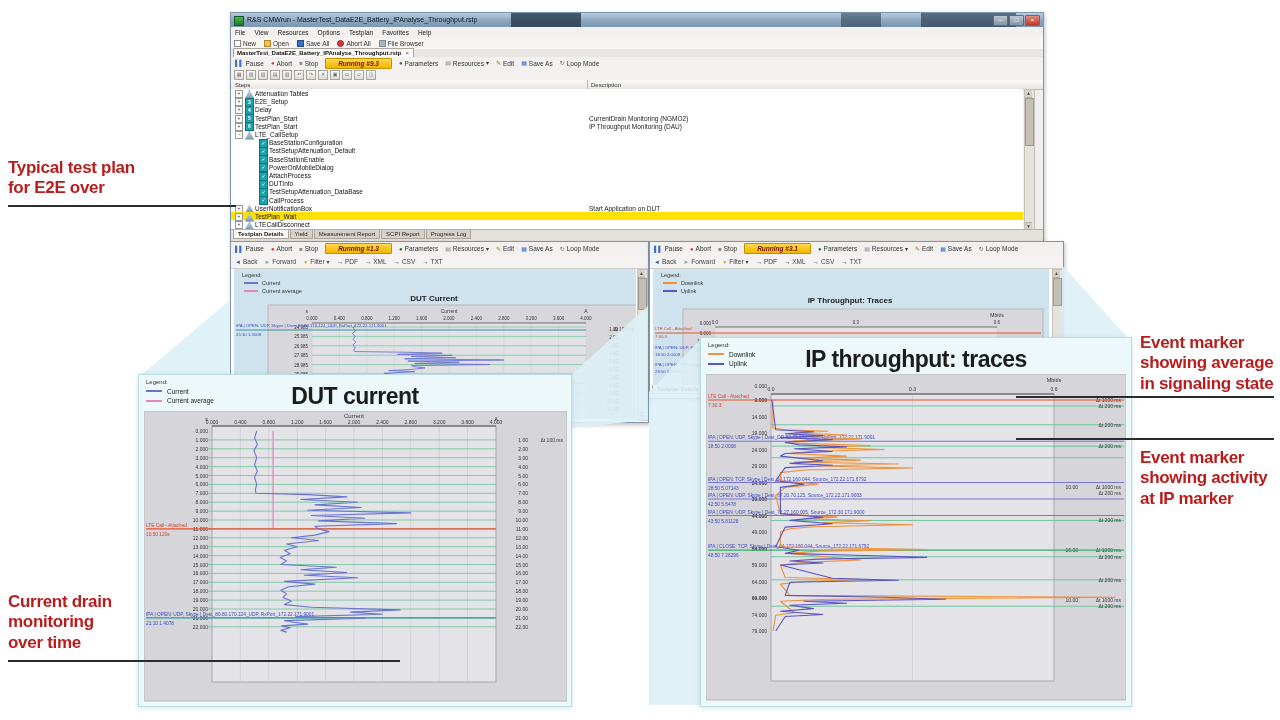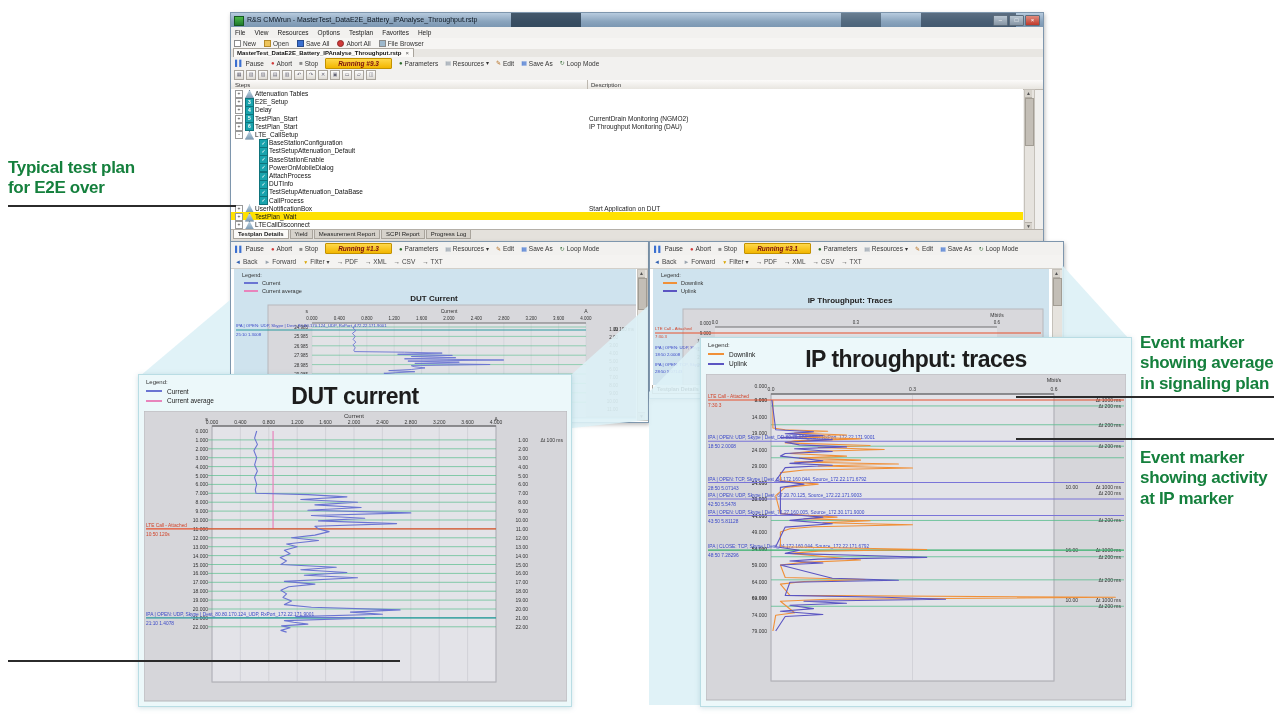--- a/index.html
+++ b/index.html
@@ -1,19 +1,19 @@
 <!DOCTYPE html>
 <html><head>
 <meta charset="utf-8">
 <style>
   html,body{margin:0;padding:0;background:#fff;}
   #stage{position:relative;width:1280px;height:720px;background:#fff;overflow:hidden;
          font-family:"Liberation Sans",sans-serif;}
   
-  .ann{position:absolute;font-weight:bold;font-size:17px;line-height:1.2;color:#15803d;letter-spacing:-0.3px;}
+  .ann{position:absolute;font-weight:bold;font-size:17px;line-height:1.2;color:#b91c1c;letter-spacing:-0.3px;}
   .ann-line{position:absolute;height:2px;background:#2b2b2b;}
   
   .win{position:absolute;background:#f0efed;border:1px solid #7e96ad;box-shadow:1px 2px 4px rgba(0,0,0,.25);}
   .titlebar{position:absolute;left:0;top:0;right:0;height:14px;
     background:linear-gradient(#b7cbde,#8aa4bd 60%,#7b97b2);overflow:hidden;}
   .tstreak{position:absolute;top:0;height:14px;background:#1e3144;opacity:.75;}
   .apptitle{position:absolute;left:16px;top:3px;font-size:7px;color:#0d1722;white-space:nowrap;}
   .appicon{position:absolute;left:3px;top:3px;width:8px;height:8px;background:linear-gradient(#4db848,#1f7a2d);border:1px solid #155a20;}
   .winbtns{position:absolute;right:3px;top:2px;display:flex;gap:1px;}
   .winbtn{width:13px;height:9px;font-size:6px;line-height:8px;text-align:center;color:#fff;
@@ -737,27 +737,33 @@
       </svg>
   </div>
 
   <div class="ann" style="left:8px;top:158px;">
 
   <div>Typical test plan</div>
       <div>for E2E over</div>
     </div>
   <div class="ann-line" style="left:8px;top:205px;width:228px;"></div>
 
+  <div class="ann" style="left:8px;top:592px;">
+
+  <div>Current drain</div>
+      <div>monitoring</div>
+      <div>over time</div>
+    </div>
   <div class="ann-line" style="left:8px;top:660px;width:392px;"></div>
 
   <div class="ann" style="left:1140px;top:333px;">
 
   <div>Event marker</div>
       <div>showing average</div>
-      <div>in signaling plan</div>
+      <div>in signaling state</div>
     </div>
   <div class="ann-line" style="left:1016px;top:396px;width:258px;"></div>
 
   <div class="ann-line" style="left:1016px;top:438px;width:258px;"></div>
   <div class="ann" style="left:1140px;top:448px;">
 
   <div>Event marker</div>
       <div>showing activity</div>
       <div>at IP marker</div>
     </div>

